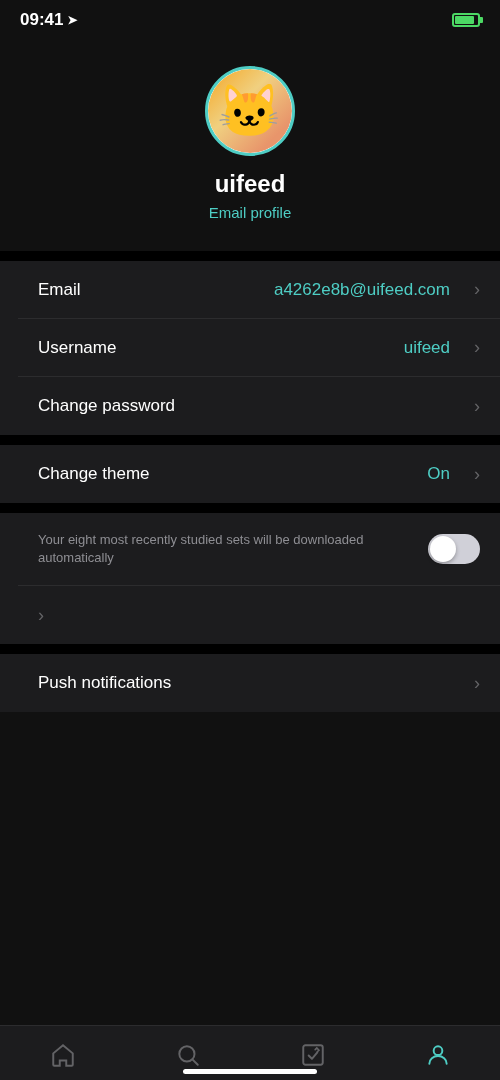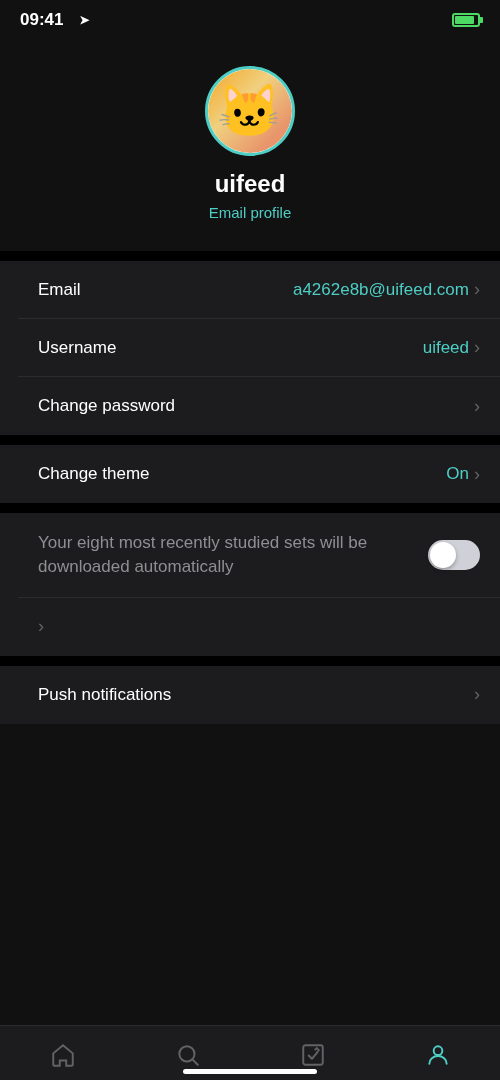--- a/index.html
+++ b/index.html
@@ -21,21 +21,21 @@
       align-items: center;
       padding: 10px 20px 6px 20px;
       background: #111111;
     }
     .status-time {
       font-size: 17px;
       font-weight: 600;
       color: #fff;
       display: flex;
       align-items: center;
-      gap: 16px;
+      gap: 4px;
     }
     .status-time-arrow {
       font-size: 12px;
       color: #fff;
     }
     .status-right {
       display: flex;
       align-items: center;
       gap: 6px;
     }
@@ -145,29 +145,29 @@
       display: flex;
       flex-direction: column;
       gap: 3px;
     }
     .settings-label {
       font-size: 17px;
       color: #ffffff;
       font-weight: 400;
     }
     .settings-sublabel {
-      font-size: 17px;
+      font-size: 13px;
       color: #8e8e93;
       max-width: 340px;
       line-height: 1.4;
     }
     .settings-item-right {
       display: flex;
       align-items: center;
-      gap: 5px;
+      gap: 24px;
       flex-shrink: 0;
     }
     .settings-value {
       font-size: 17px;
       color: #4ecdc4;
     }
     .chevron {
       color: #636366;
       font-size: 18px;
       font-weight: 300;

